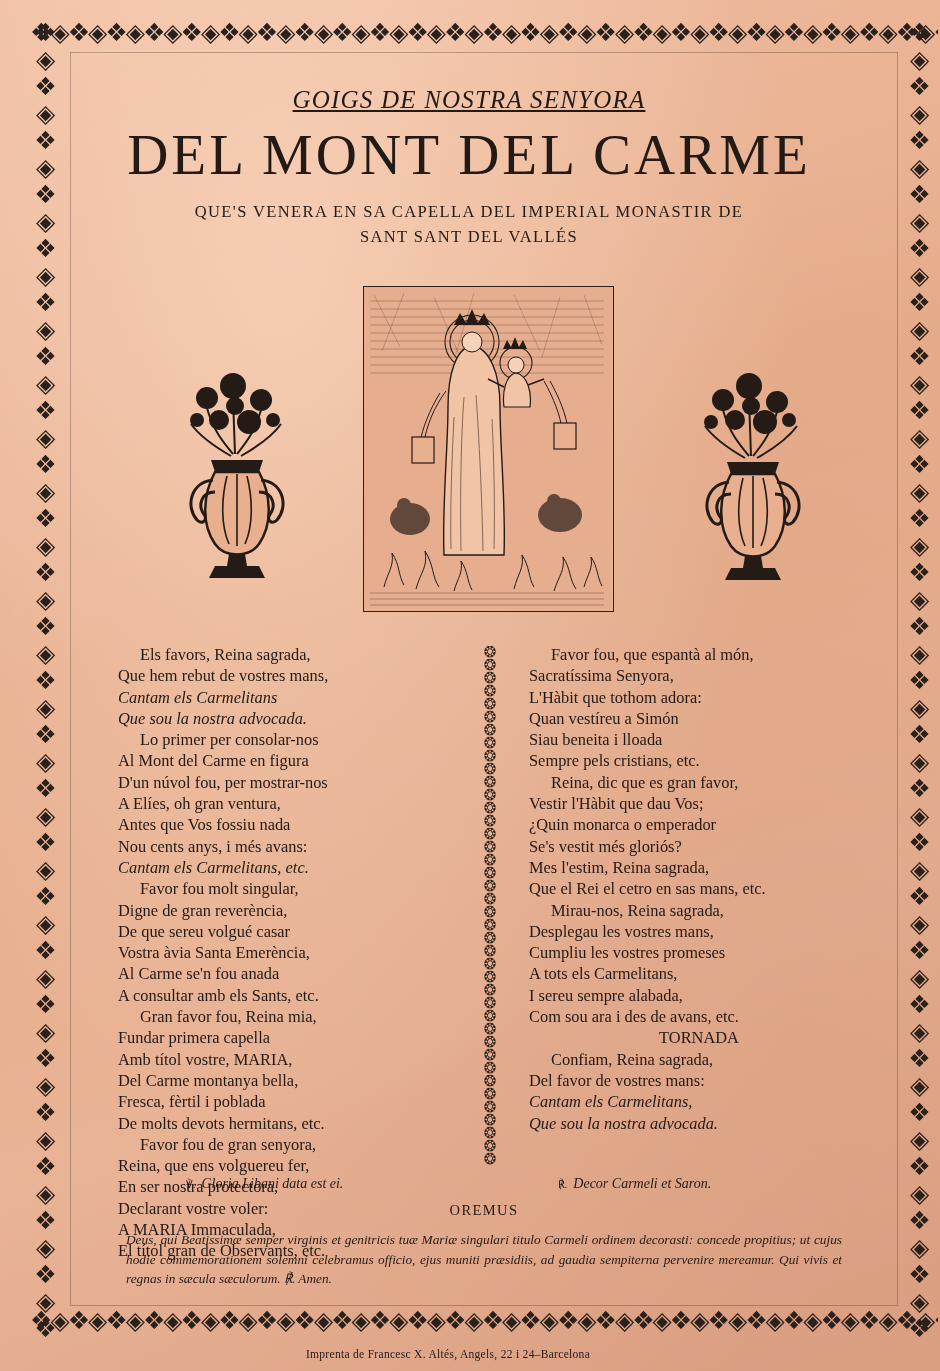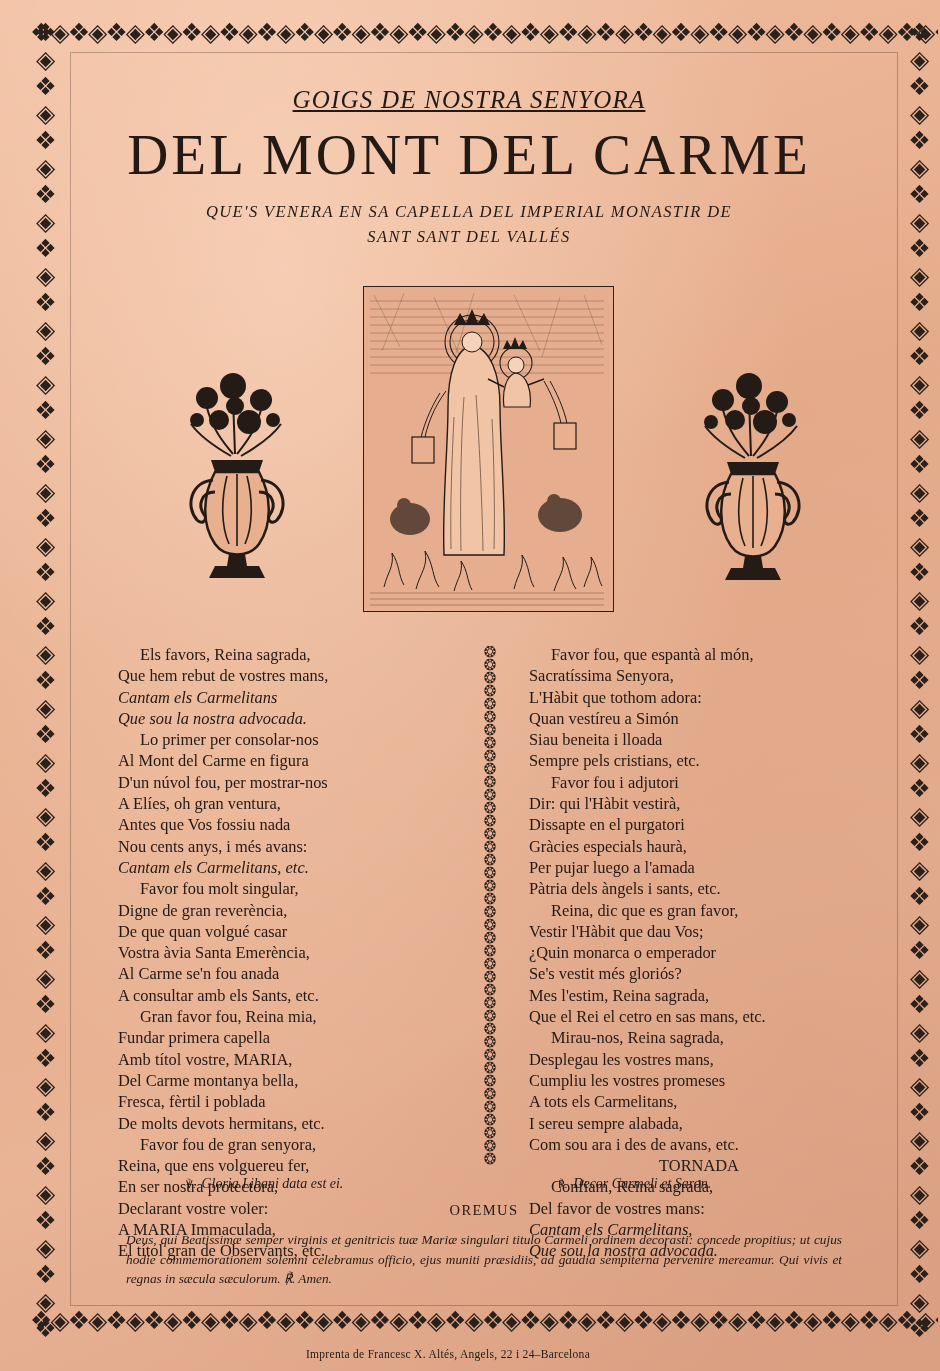--- a/index.html
+++ b/index.html
@@ -80,21 +80,20 @@
   }
   .maintitle {
     font-size: 57px;
     letter-spacing: 3px;
     margin-top: 8px;
     font-family: "Liberation Serif", serif;
     font-weight: 400;
   }
   .subtitle {
     font-size: 16.5px;
-    font-style: italic;
     letter-spacing: 1.4px;
     margin-top: 12px;
     line-height: 25px;
   }
 
   
   .engraving {
     position: absolute;
     left: 349px; top: 278px;
     width: 249px; height: 324px;
@@ -357,21 +356,21 @@
           <div class="verse-line">Al Mont del Carme en figura</div>
           <div class="verse-line">D'un núvol fou, per mostrar-nos</div>
           <div class="verse-line">A Elíes, oh gran ventura,</div>
           <div class="verse-line">Antes que Vos fossiu nada</div>
           <div class="verse-line">Nou cents anys, i més avans:</div>
           <div class="verse-line it" style="font-style: italic;">Cantam els Carmelitans, etc.</div>
         </div>
         <div class="stanza">
           <div class="verse-line first" style="text-indent: 22px;">Favor fou molt singular,</div>
           <div class="verse-line">Digne de gran reverència,</div>
-          <div class="verse-line">De que quan volgué casar</div>
+          <div class="verse-line">De que sereu volgué casar</div>
           <div class="verse-line">Vostra àvia Santa Emerència,</div>
           <div class="verse-line">Al Carme se'n fou anada</div>
           <div class="verse-line">A consultar amb els Sants, etc.</div>
         </div>
         <div class="stanza">
           <div class="verse-line first" style="text-indent: 22px;">Gran favor fou, Reina mia,</div>
           <div class="verse-line">Fundar primera capella</div>
           <div class="verse-line">Amb títol vostre, MARIA,</div>
           <div class="verse-line">Del Carme montanya bella,</div>
           <div class="verse-line">Fresca, fèrtil i poblada</div>
@@ -388,28 +387,20 @@
       </div>
     <div class="divider">❂<br>❂<br>❂<br>❂<br>❂<br>❂<br>❂<br>❂<br>❂<br>❂<br>❂<br>❂<br>❂<br>❂<br>❂<br>❂<br>❂<br>❂<br>❂<br>❂<br>❂<br>❂<br>❂<br>❂<br>❂<br>❂<br>❂<br>❂<br>❂<br>❂<br>❂<br>❂<br>❂<br>❂<br>❂<br>❂<br>❂<br>❂<br>❂<br>❂<br></div>
     <div class="col right" id="col-right">
         <div class="stanza">
           <div class="verse-line first" style="text-indent: 22px;">Favor fou, que espantà al món,</div>
           <div class="verse-line">Sacratíssima Senyora,</div>
           <div class="verse-line">L'Hàbit que tothom adora:</div>
           <div class="verse-line">Quan vestíreu a Simón</div>
           <div class="verse-line">Siau beneita i lloada</div>
           <div class="verse-line">Sempre pels cristians, etc.</div>
-        </div>
-        <div class="stanza">
-          <div class="verse-line first" style="text-indent: 22px;">Favor fou i adjutori</div>
-          <div class="verse-line">Dir: qui l'Hàbit vestirà,</div>
-          <div class="verse-line">Dissapte en el purgatori</div>
-          <div class="verse-line">Gràcies especials haurà,</div>
-          <div class="verse-line">Per pujar luego a l'amada</div>
-          <div class="verse-line">Pàtria dels àngels i sants, etc.</div>
         </div>
         <div class="stanza">
           <div class="verse-line first" style="text-indent: 22px;">Reina, dic que es gran favor,</div>
           <div class="verse-line">Vestir l'Hàbit que dau Vos;</div>
           <div class="verse-line">¿Quin monarca o emperador</div>
           <div class="verse-line">Se's vestit més gloriós?</div>
           <div class="verse-line">Mes l'estim, Reina sagrada,</div>
           <div class="verse-line">Que el Rei el cetro en sas mans, etc.</div>
         </div>
         <div class="stanza">

